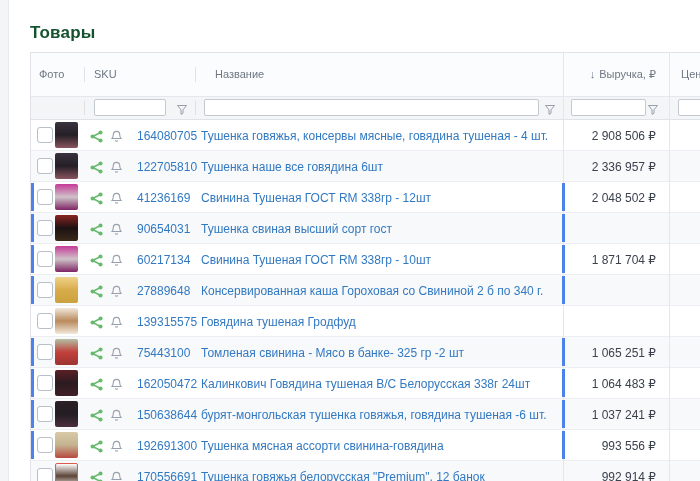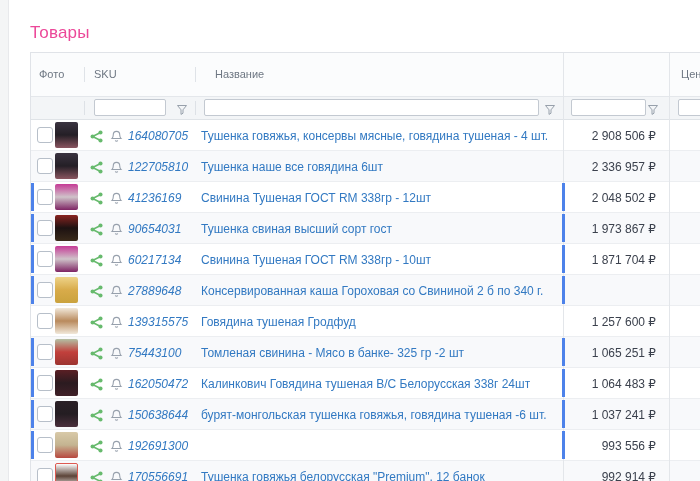--- a/index.html
+++ b/index.html
@@ -8,21 +8,21 @@
     background:#ffffff;
     font-family:"Liberation Sans","DejaVu Sans",sans-serif;
     -webkit-font-smoothing:antialiased;
   }
   .left-strip{
     position:absolute;left:0;top:0;width:8px;height:481px;
     background:#f4f5f6;border-right:1px solid #e8e9ec;
   }
   .page-title{
     position:absolute;left:30px;top:12px;
-    font-size:17px;font-weight:400;color:#ec4899;letter-spacing:.2px;
+    font-size:17px;font-weight:700;color:#14532d;letter-spacing:.2px;
   }
   
   .tbl{
     position:absolute;left:30px;top:52px;width:880px;height:460px;
     border:1px solid #e0e3e8;background:#fff;box-sizing:border-box;
   }
   .vline{position:absolute;top:0;bottom:0;width:1px;background:#e3e6ea;z-index:4;}
   .vline.v1{left:532px;}
   .vline.v2{left:638px;}
 
@@ -58,21 +58,21 @@
     position:absolute;left:24px;top:2px;width:23px;height:26px;border-radius:2px;
     box-sizing:border-box;
   }
   .icon-btn{position:absolute;width:13px;height:13px;top:9px;cursor:pointer;}
   .icon-share{left:59px;}
   .icon-bell{left:79px;}
   .cell-sku,.cell-name{
     position:absolute;top:9px;font-size:12px;color:#3279c2;white-space:nowrap;
     text-decoration:none;cursor:pointer;
   }
-  .cell-sku{left:97px;font-style:italic;}
+  .cell-sku{left:106px;}
   .cell-name{left:170px;max-width:358px;overflow:hidden;}
   .cell-rev{
     position:absolute;top:9px;left:440px;width:185px;text-align:right;
     font-size:12px;color:#3b414d;white-space:nowrap;
   }
   .flag-bar{display:none;position:absolute;top:1px;bottom:1px;width:3px;background:#4d82ea;z-index:5;}
   .row.flagged .flag-bar{display:block;}
   .flag-bar.b1{left:0;}
   .flag-bar.b2{left:531px;}
 </style>
@@ -82,20 +82,21 @@
 <div class="left-strip"></div>
 
 <h1 class="page-title">Товары</h1>
 
 <div class="tbl">
 
   <div class="thead">
     <span class="th" style="left:8px">Фото</span>
     <span class="th" style="left:63px">SKU</span>
     <span class="th" style="left:184px">Название</span>
+    <span class="th th-revenue"><span class="sort-arrow">↓</span><span>Выручка, ₽</span></span>
     <span class="th" style="left:650px">Цена</span>
     <span class="hsep" style="left:53px"></span>
     <span class="hsep" style="left:164px"></span>
   </div>
 
   <div class="tfilter">
     <span class="hsep" style="left:53px"></span>
     <span class="hsep" style="left:164px"></span>
 
     <input class="flt-input" style="left: 63px; width: 62px;" value="">
@@ -207,21 +208,20 @@
       </svg>
     </span>
     <span class="icon-btn icon-bell">
       <svg viewBox="0 0 12 12" width="13" height="13" fill="none" stroke="#97a0ac" stroke-width="1">
         <path d="M6 1.3c-1.9 0-3 1.4-3 3.3 0 2.1-.8 2.9-1.2 3.3h8.4C9.8 7.5 9 6.7 9 4.6 9 2.7 7.9 1.3 6 1.3z"></path>
         <path d="M4.9 9.5a1.15 1.15 0 0 0 2.2 0"></path>
       </svg>
     </span>
     <a class="cell-sku">90654031</a>
     <a class="cell-name">Тушенка свиная высший сорт гост</a>
-    <span class="cell-rev">1 973 867 ₽</span>
   </div>
 
   <div class="row flagged">
     <span class="flag-bar b1"></span>
     <span class="flag-bar b2"></span>
     <span class="cb"></span>
     <span class="thumb" style="background: linear-gradient(rgb(197, 58, 150), rgb(207, 195, 201), rgb(126, 36, 100));"></span>
     <span class="icon-btn icon-share">
       <svg viewBox="0 0 12 12" width="13" height="13">
         <path d="M2.4 6l7.4-3.7M2.4 6l7.4 3.7" stroke="#67ba6d" stroke-width="1.4" fill="none"></path>
@@ -277,21 +277,20 @@
       </svg>
     </span>
     <span class="icon-btn icon-bell">
       <svg viewBox="0 0 12 12" width="13" height="13" fill="none" stroke="#97a0ac" stroke-width="1">
         <path d="M6 1.3c-1.9 0-3 1.4-3 3.3 0 2.1-.8 2.9-1.2 3.3h8.4C9.8 7.5 9 6.7 9 4.6 9 2.7 7.9 1.3 6 1.3z"></path>
         <path d="M4.9 9.5a1.15 1.15 0 0 0 2.2 0"></path>
       </svg>
     </span>
     <a class="cell-sku">139315575</a>
     <a class="cell-name">Говядина тушеная Гродфуд</a>
-    <span class="cell-rev">1 257 600 ₽</span>
   </div>
 
   <div class="row flagged">
     <span class="flag-bar b1"></span>
     <span class="flag-bar b2"></span>
     <span class="cb"></span>
     <span class="thumb" style="background: linear-gradient(rgb(179, 192, 164), rgb(194, 64, 60), rgb(156, 52, 48));"></span>
     <span class="icon-btn icon-share">
       <svg viewBox="0 0 12 12" width="13" height="13">
         <path d="M2.4 6l7.4-3.7M2.4 6l7.4 3.7" stroke="#67ba6d" stroke-width="1.4" fill="none"></path>
@@ -372,20 +371,21 @@
         <circle cx="9.7" cy="9.7" r="1.9" fill="#67ba6d"></circle>
       </svg>
     </span>
     <span class="icon-btn icon-bell">
       <svg viewBox="0 0 12 12" width="13" height="13" fill="none" stroke="#97a0ac" stroke-width="1">
         <path d="M6 1.3c-1.9 0-3 1.4-3 3.3 0 2.1-.8 2.9-1.2 3.3h8.4C9.8 7.5 9 6.7 9 4.6 9 2.7 7.9 1.3 6 1.3z"></path>
         <path d="M4.9 9.5a1.15 1.15 0 0 0 2.2 0"></path>
       </svg>
     </span>
     <a class="cell-sku">192691300</a>
+    <a class="cell-name">Тушенка мясная ассорти свинина-говядина</a>
     <span class="cell-rev">993 556 ₽</span>
   </div>
 
   <div class="row">
 
     <span class="cb"></span>
     <span class="thumb" style="background: linear-gradient(rgb(255, 255, 255), rgb(92, 68, 56), rgb(255, 255, 255)); border: 1px solid rgb(221, 90, 82);"></span>
     <span class="icon-btn icon-share">
       <svg viewBox="0 0 12 12" width="13" height="13">
         <path d="M2.4 6l7.4-3.7M2.4 6l7.4 3.7" stroke="#67ba6d" stroke-width="1.4" fill="none"></path>

